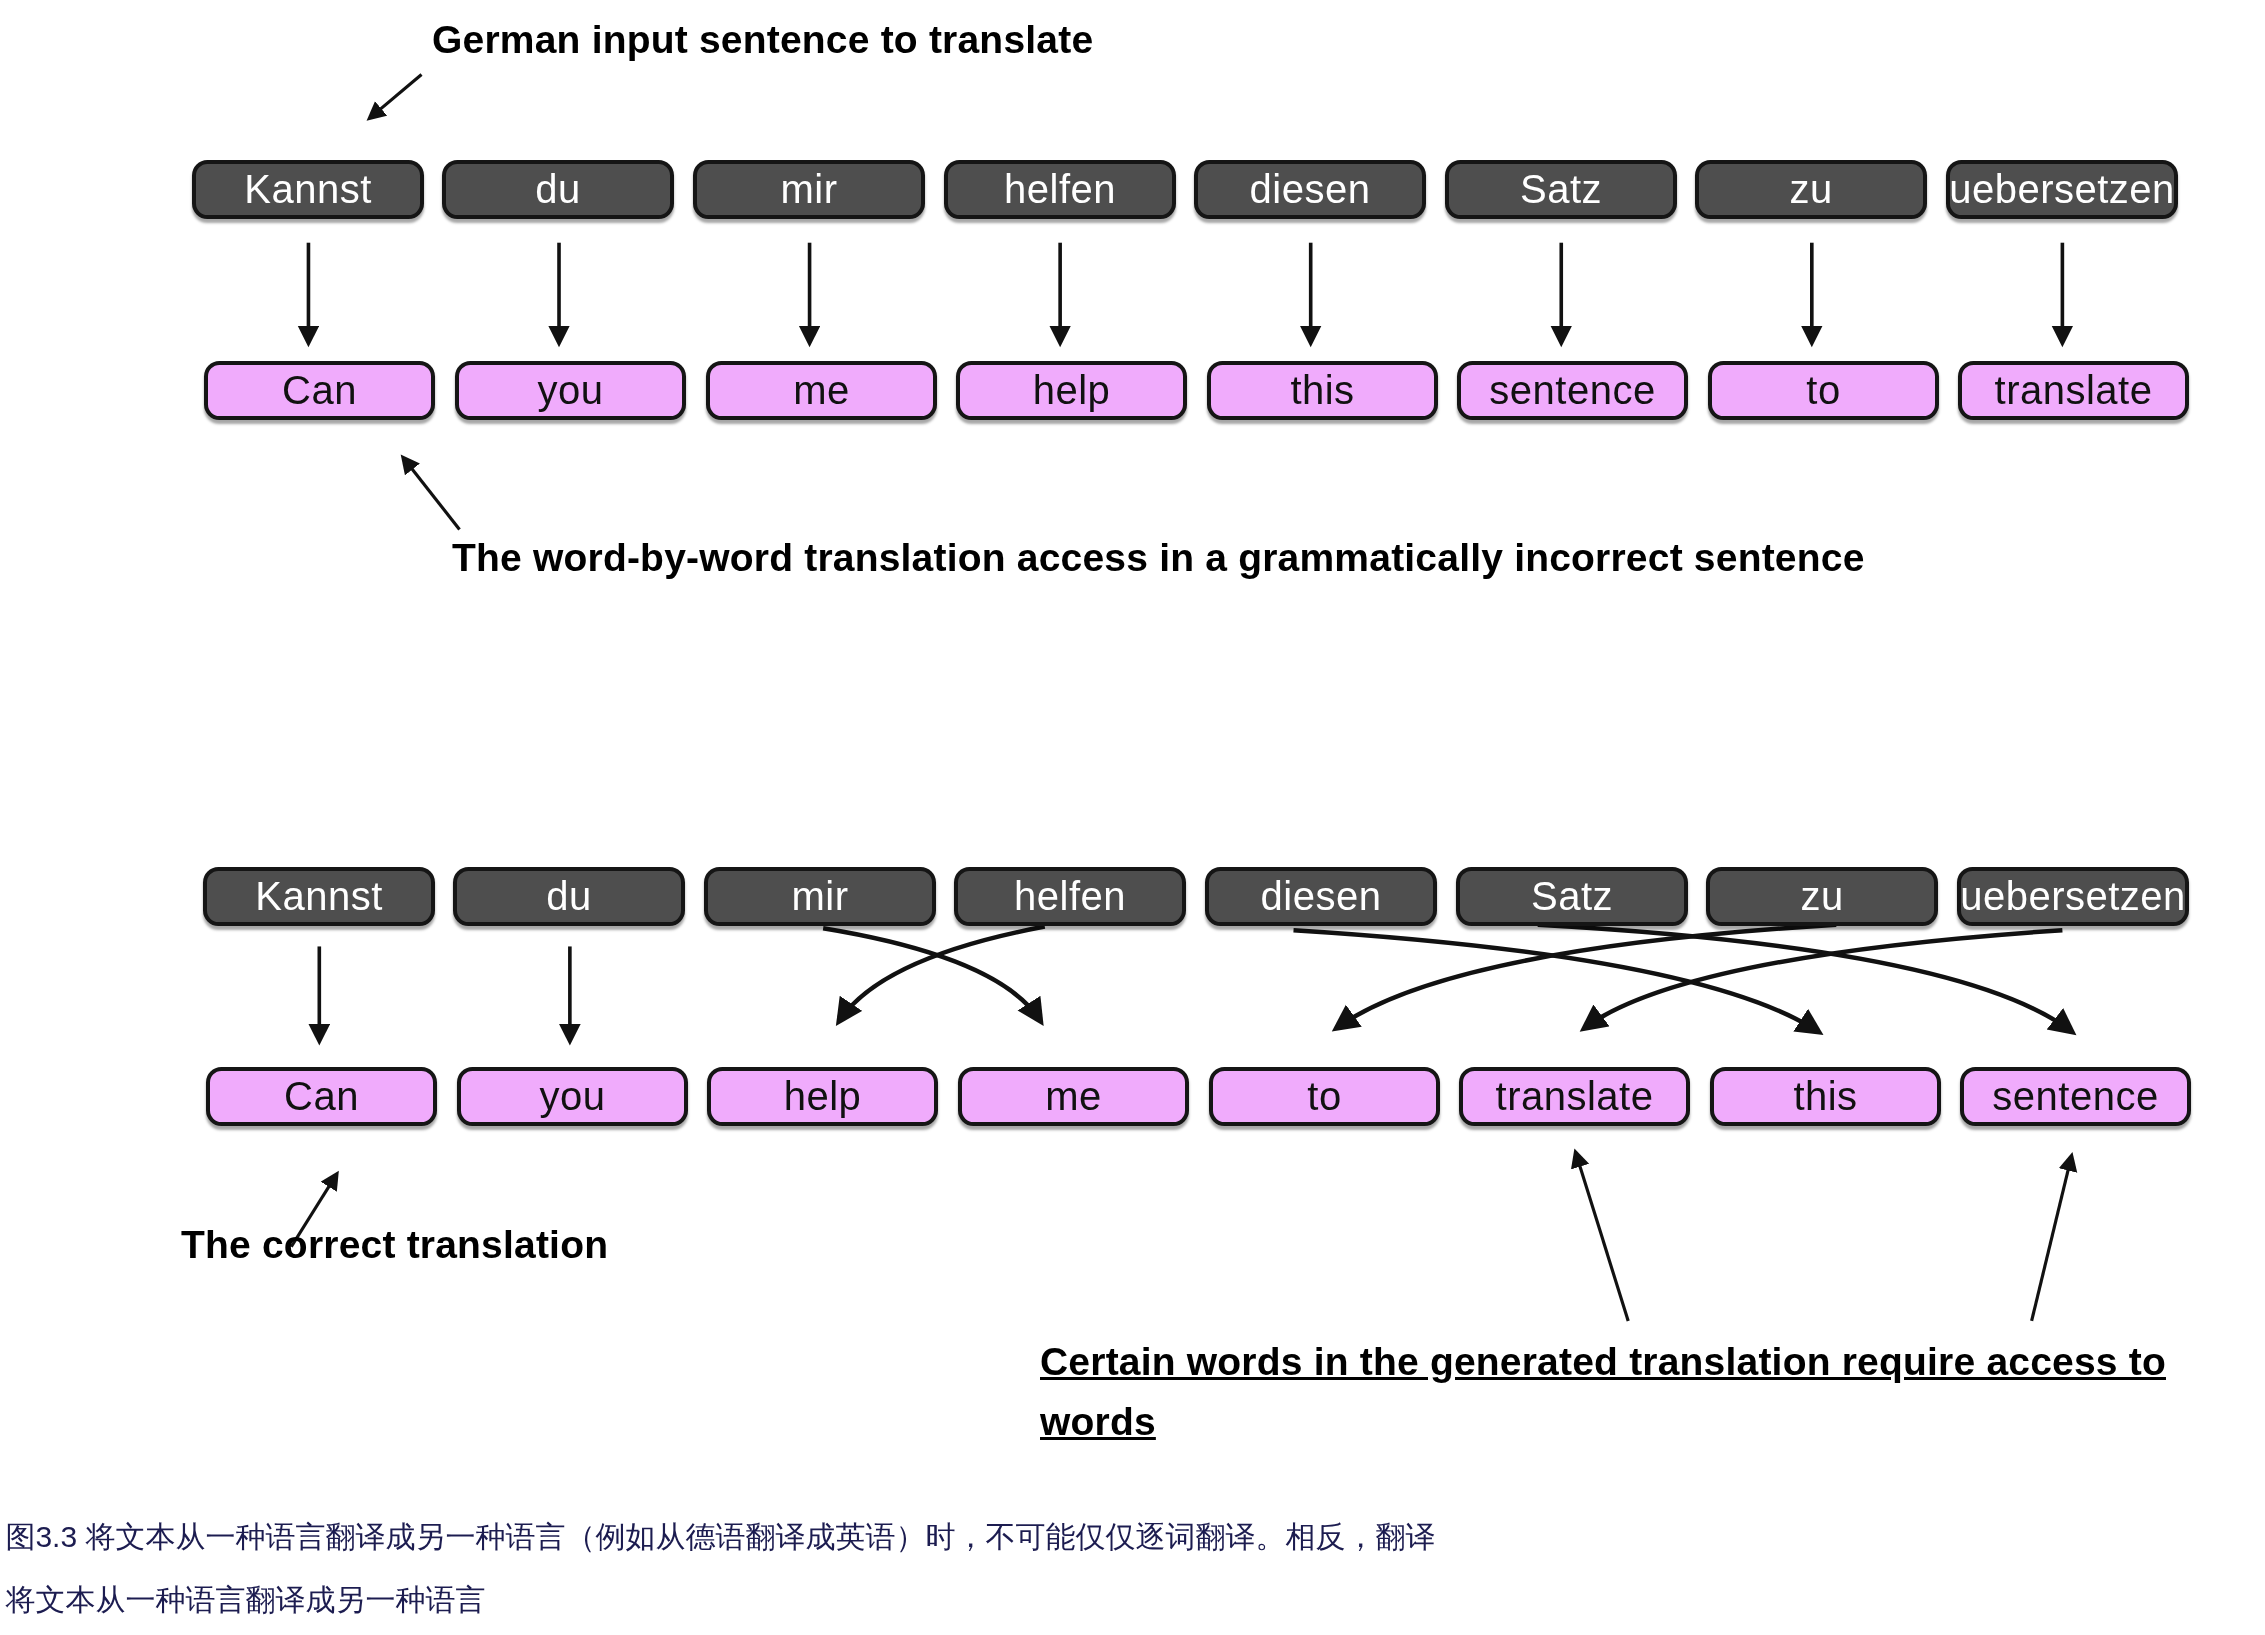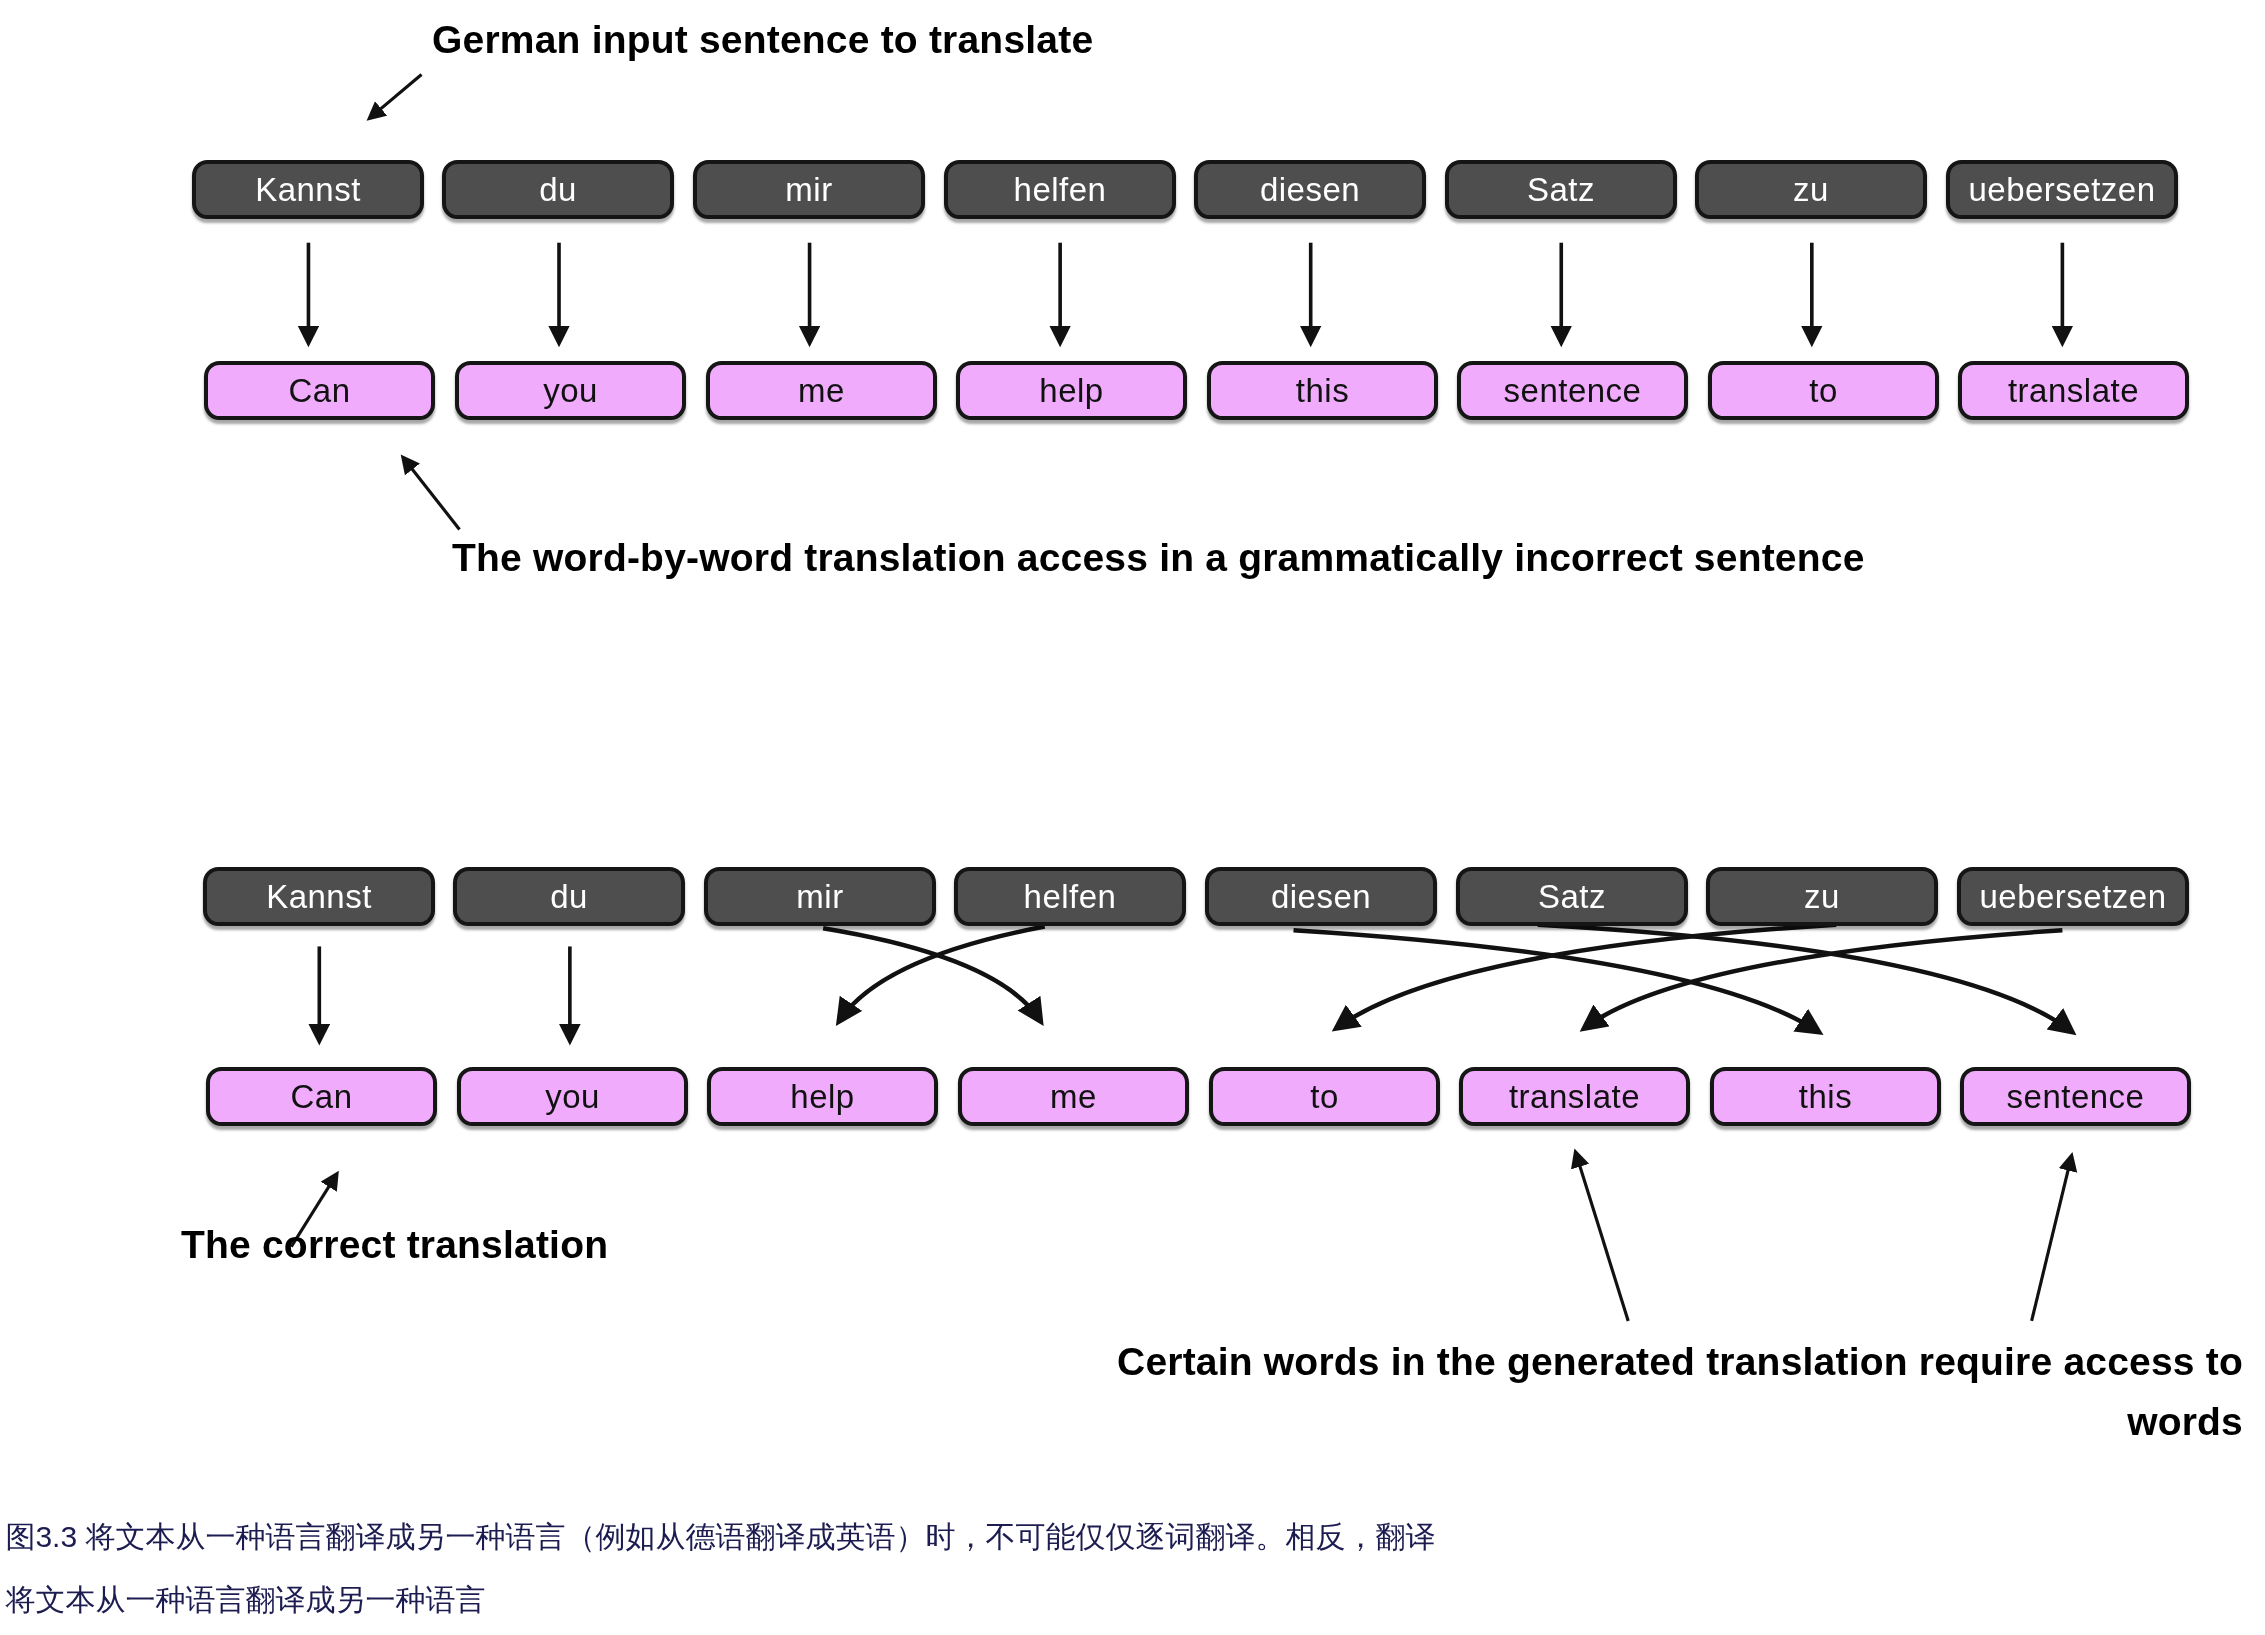--- a/index.html
+++ b/index.html
@@ -5,31 +5,31 @@
   html,body{margin:0;padding:0;}
   body{
     width:2265px;height:1636px;background:#ffffff;position:relative;
     font-family:"Liberation Sans",sans-serif;overflow:hidden;
   }
   #canvas{position:absolute;left:0;top:0;width:2265px;height:1636px;}
   svg.arrows{position:absolute;left:0;top:0;width:2265px;height:1636px;pointer-events:none;}
   .wbox{
     position:absolute;height:51px;border:4.5px solid #151515;border-radius:15.4px;
     display:flex;align-items:center;justify-content:center;
-    font-size:33px;letter-spacing:0.5px;
+    font-size:40px;letter-spacing:0.5px;
     box-shadow:0 3.6px 2.7px rgba(0,0,0,0.35);
     white-space:nowrap;
   }
   .dark{background:#4e4e4e;color:#ffffff;}
   .light{background:#f0abfc;color:#111111;}
   .ann{
     position:absolute;font-weight:700;font-size:39px;color:#000000;
     white-space:nowrap;letter-spacing:0.2px;
   }
-  .ann-center{white-space:normal;text-align:right;line-height:60px;}
+  .ann-center{white-space:normal;text-align:left;line-height:60px;text-decoration:underline;}
   .ann-center span{display:block;}
   .caption{
     position:absolute;left:5.4px;top:1505px;width:2256px;
     font-size:30px;line-height:63px;color:#1c1c50;
   }
   .caption span{display:block;}
   path.arrow{stroke:#111111;fill:none;}
   path.thick{stroke-width:5px;}
   path.mid{stroke-width:4px;}
   path.thin{stroke-width:3.5px;}

